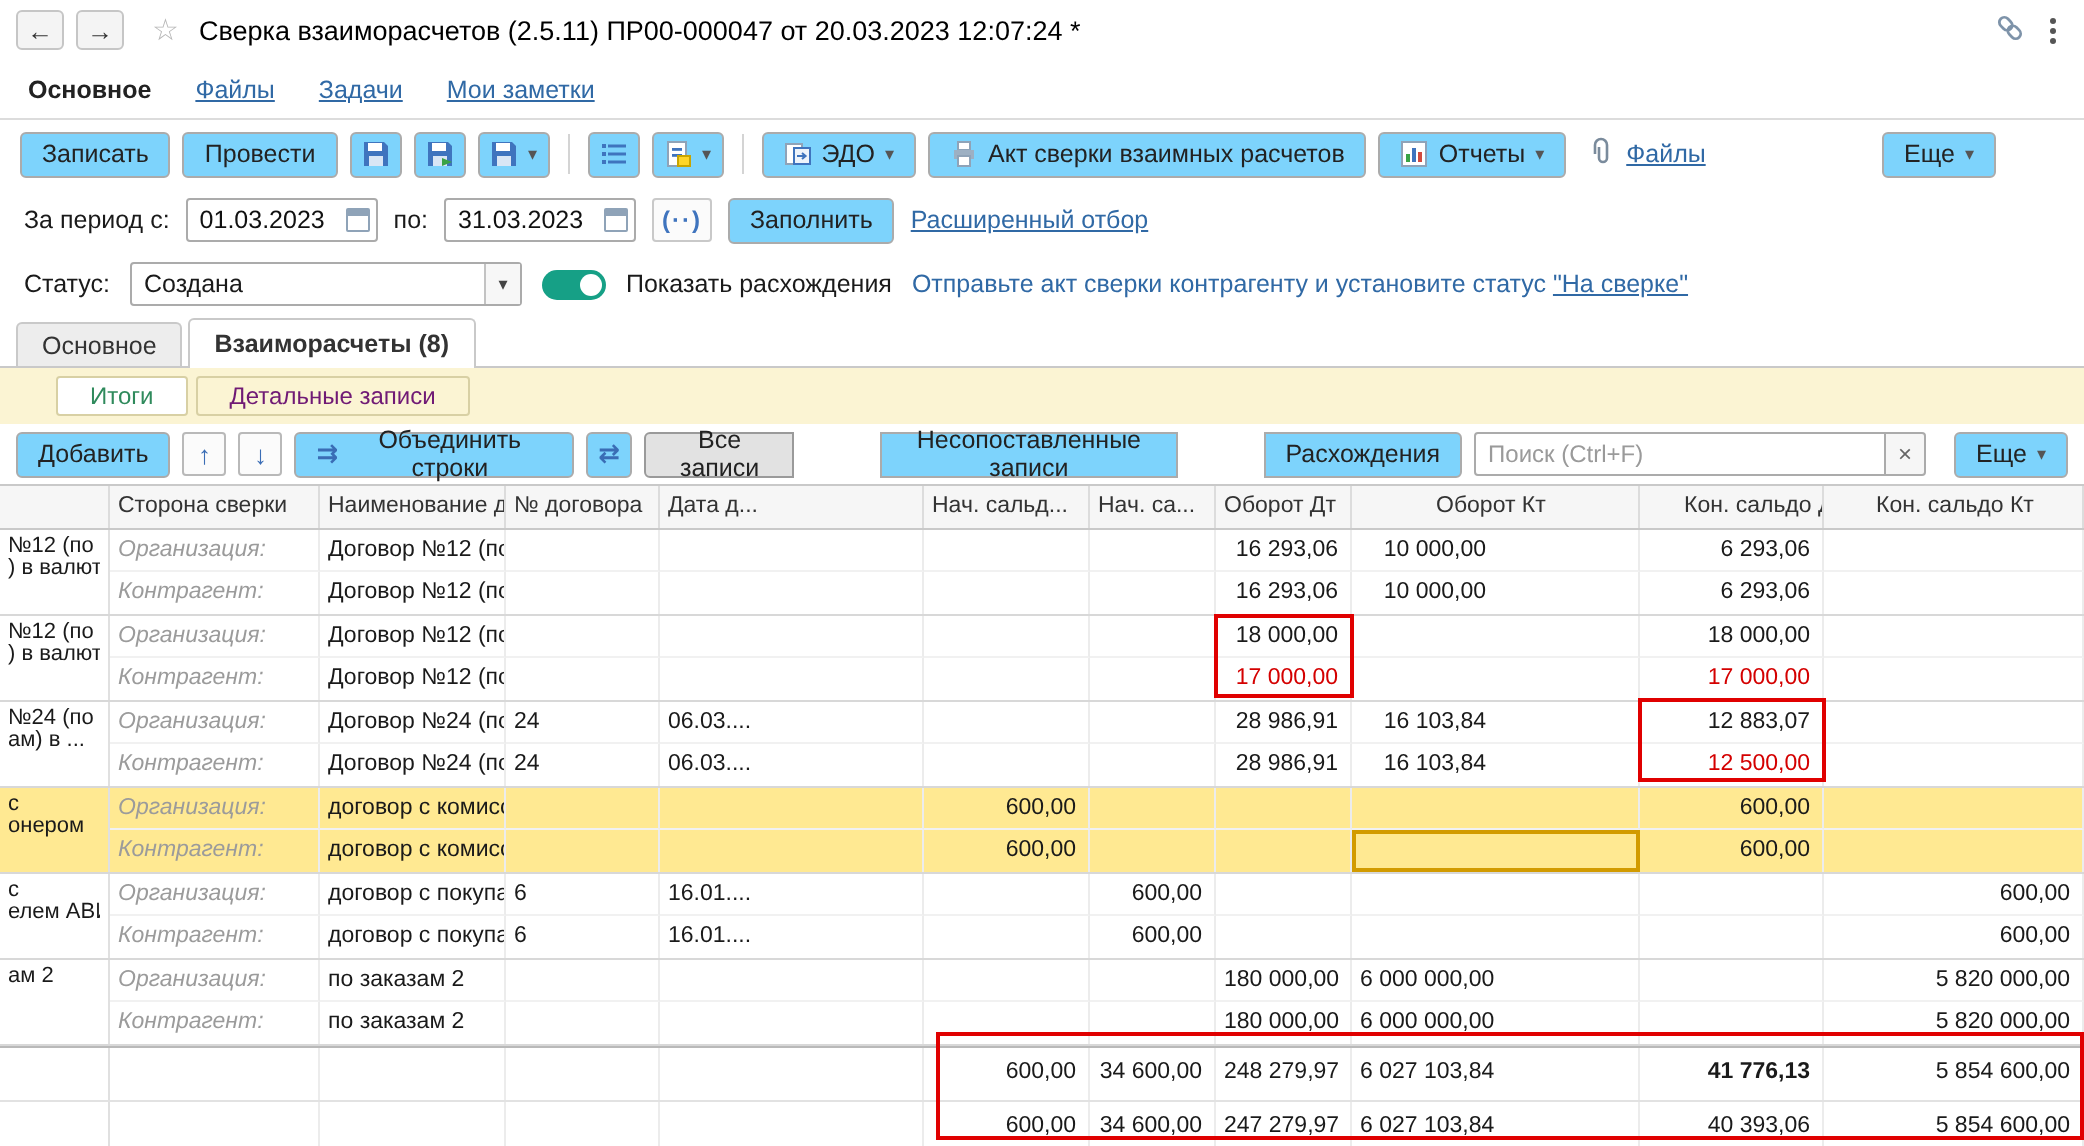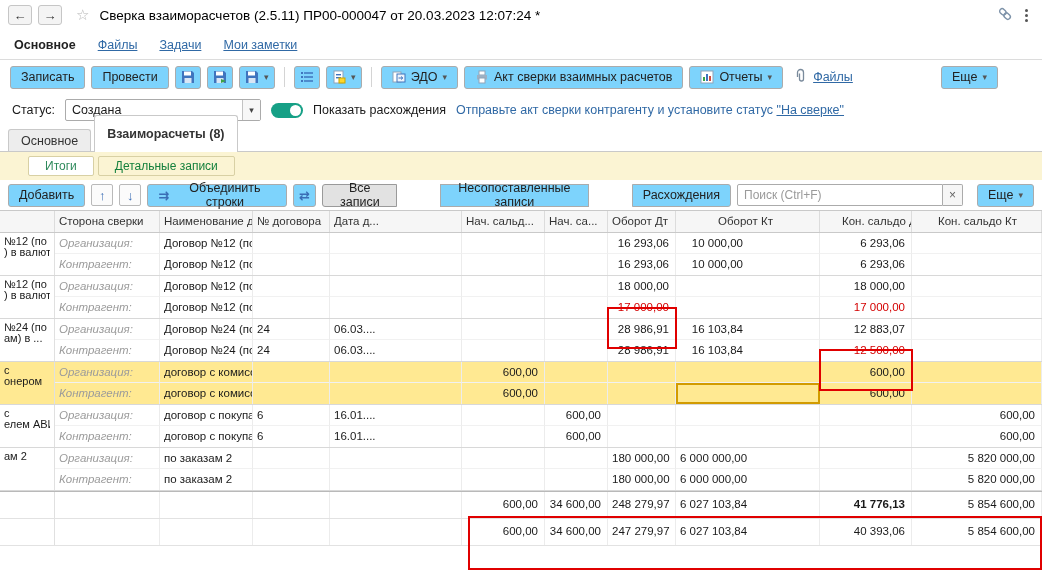--- a/index.html
+++ b/index.html
@@ -56,26 +56,26 @@
   .toggle { width:32px; height:15px; border-radius:8px; background:#16a086; position:relative; cursor:pointer; }
   .toggle .knob { position:absolute; right:2px; top:2px; width:11px; height:11px; border-radius:50%; background:#fff; }
   .statuslink { color:#3069a5; cursor:pointer; }
   .statuslink .ul { text-decoration:underline; }
 
   
   .tabstrip { height:26px; display:flex; align-items:flex-end; padding:0 8px; border-bottom:1px solid #c9c9c9; }
   .tab { height:22px; padding:0 12px; font-size:12.5px; display:flex; align-items:center;
     border:1px solid #c9c9c9; border-bottom:none; background:#ededed; color:#333; cursor:pointer;
     border-radius:3px 3px 0 0; margin-right:3px; }
-  .tab.active { background:#fff; font-weight:600; height:37px; margin-bottom:-1px; }
+  .tab.active { background:#fff; font-weight:600; height:25px; margin-bottom:-1px; }
 
   
   .switchstrip { height:28px; background:#fbf4d3; display:flex; align-items:center; padding:0 28px; gap:4px; }
   .vbtn { height:20px; padding:0 16px; font-size:12px; border:1px solid #d8d0a4; border-radius:2px;
-    background:transparent; color:#15803d; cursor:pointer; font-family:inherit; }
+    background:transparent; color:#701a75; cursor:pointer; font-family:inherit; }
   .vbtn.active { background:#fff; color:#2f8a5c; }
 
   
   .ttoolbar { height:30px; display:flex; align-items:center; gap:6px; padding:0 8px; }
   .arrbtn { width:24px; height:22px; border:1px solid #b9b9b9; border-radius:2px; background:#fbfbfb;
     color:#3a6db5; font-weight:700; font-size:13px; cursor:pointer; }
   .mergeicon,.spliticon { color:#3a6db5; font-weight:700; font-size:13px; }
   .seg { display:flex; margin-left:0;gap:44px; }
   .seg .btn { border-radius:0; margin-left:-1px; }
   .seg .btn:first-child { border-radius:3px 0 0 3px; margin-left:0; }
@@ -243,20 +243,35 @@
           <path d="M4.5 9V4.5a3 3 0 0 1 6 0V11a2 2 0 0 1-4 0V5.5" fill="none" stroke="#7a8b9c" stroke-width="1.3"></path>
         </svg>
     </span>
     <span class="linkblue">Файлы</span>
     <button class="btn more">
       <span>Еще</span>
       <span class="caret">▾</span>
     </button>
   </div>
 
+  <div class="period">
+    <span>За период с:</span>
+    <span class="datewrap">
+      <input class="dateinput" value="01.03.2023" style="">
+      <span class="calicon"></span>
+    </span>
+    <span>по:</span>
+    <span class="datewrap">
+      <input class="dateinput" value="31.03.2023" style="">
+      <span class="calicon"></span>
+    </span>
+    <button class="periodbtn">(··)</button>
+    <button class="btn">Заполнить</button>
+    <span class="linkblue">Расширенный отбор</span>
+  </div>
 
   <div class="statusrow">
     <span>Статус:</span>
     <span class="combo">
       <span class="val">Создана</span>
       <span class="arr">▾</span>
     </span>
     <span class="toggle">
         <span class="knob"></span>
       </span>

